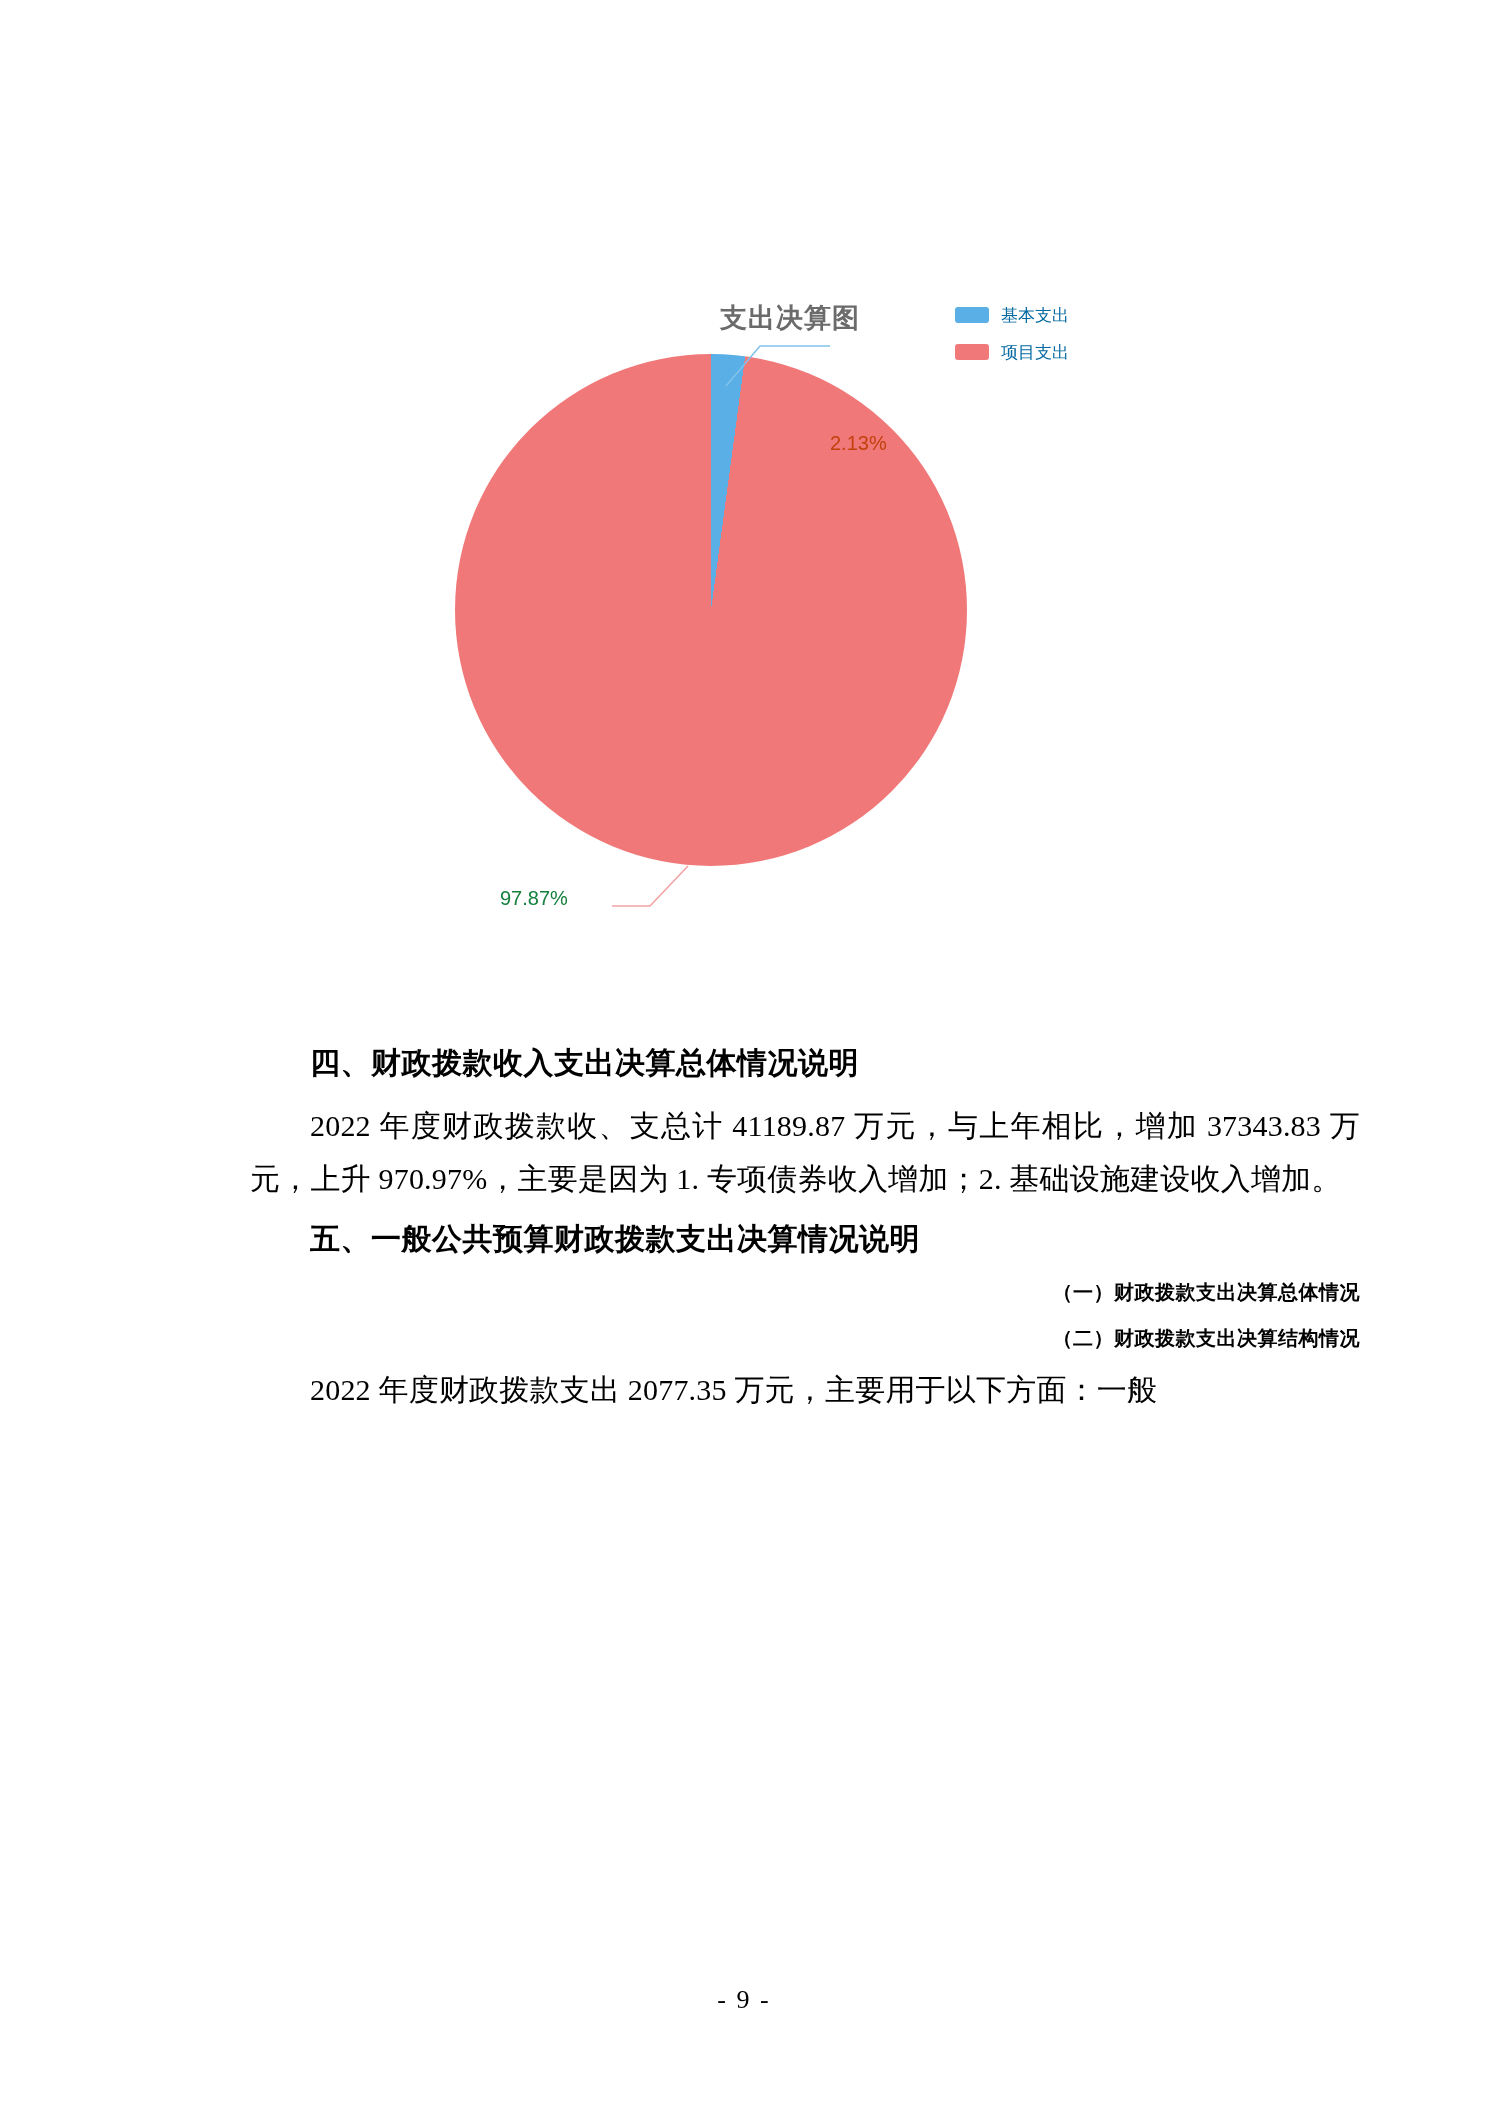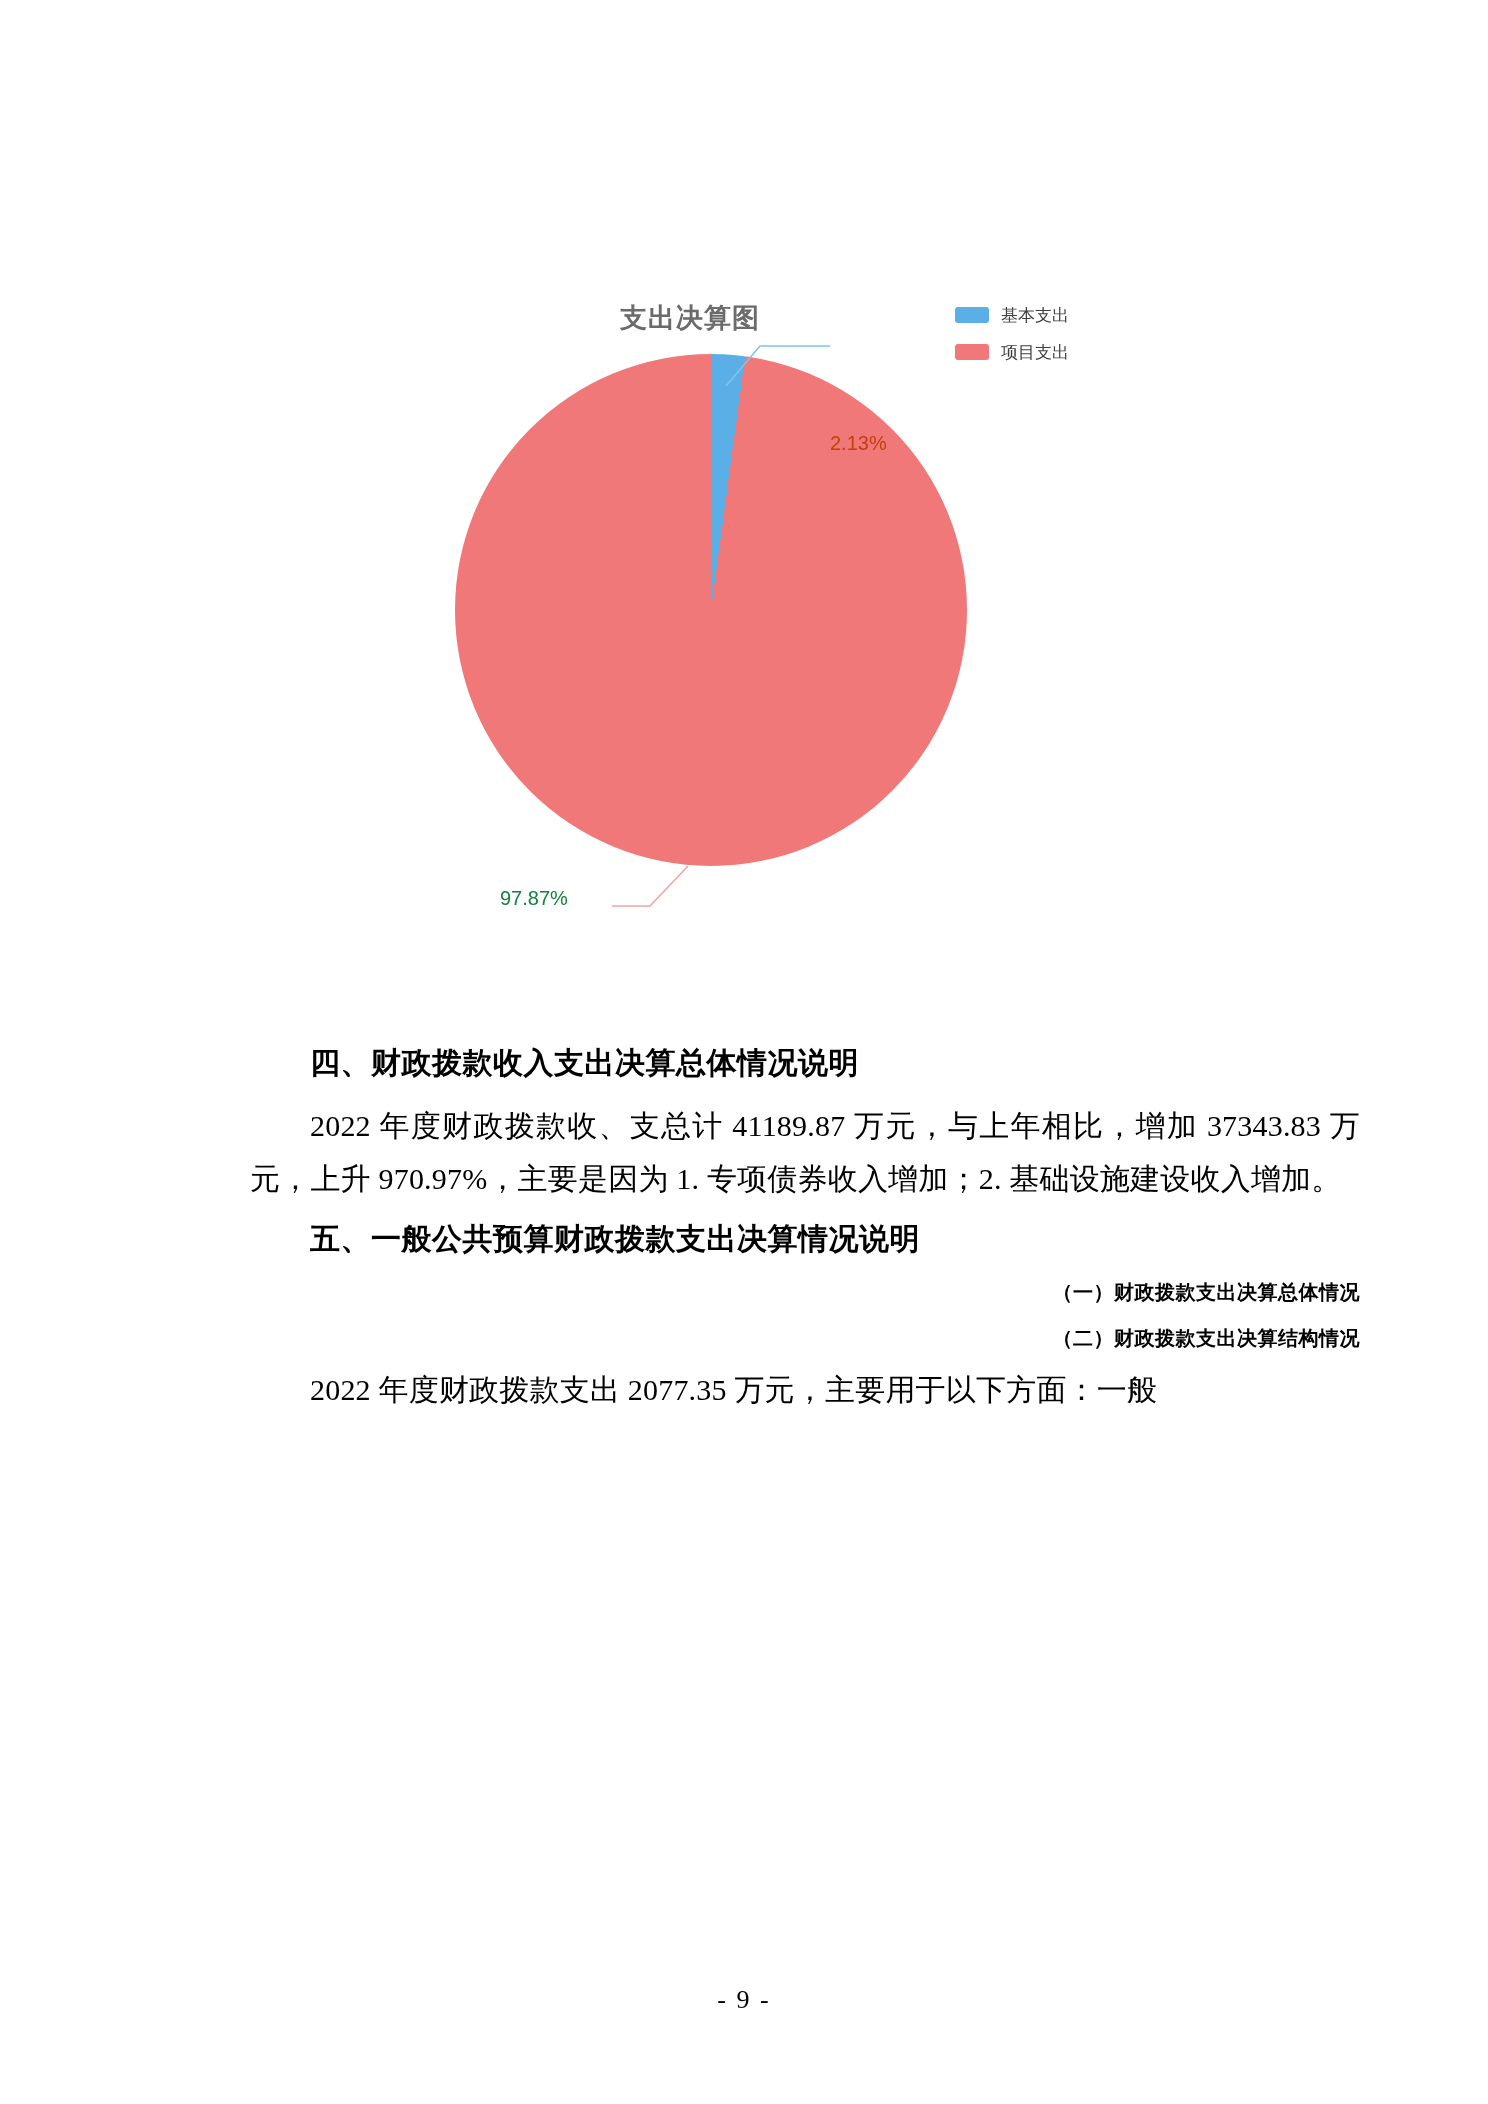--- a/index.html
+++ b/index.html
@@ -27,34 +27,34 @@
     left: 0;
     top: 120px;
     width: 1488px;
     height: 820px;
   }
   .chart-title {
     position: absolute;
     left: 620px;
     top: 180px;
     width: 240px;
-    text-align: left;
+    text-align: right;
     font-family: "Liberation Sans", "DejaVu Sans", sans-serif;
     font-size: 27px;
     font-weight: bold;
     color: #6b6b6b;
     letter-spacing: 1px;
   }
   .legend {
     position: absolute;
     left: 955px;
     top: 180px;
     font-family: "Liberation Sans", "DejaVu Sans", sans-serif;
     font-size: 17px;
-    color: #404040;
+    color: #0369a1;
   }
   .legend-row {
     display: flex;
     align-items: center;
     height: 30px;
     margin-bottom: 7px;
   }
   .legend-swatch {
     width: 34px;
     height: 16px;

